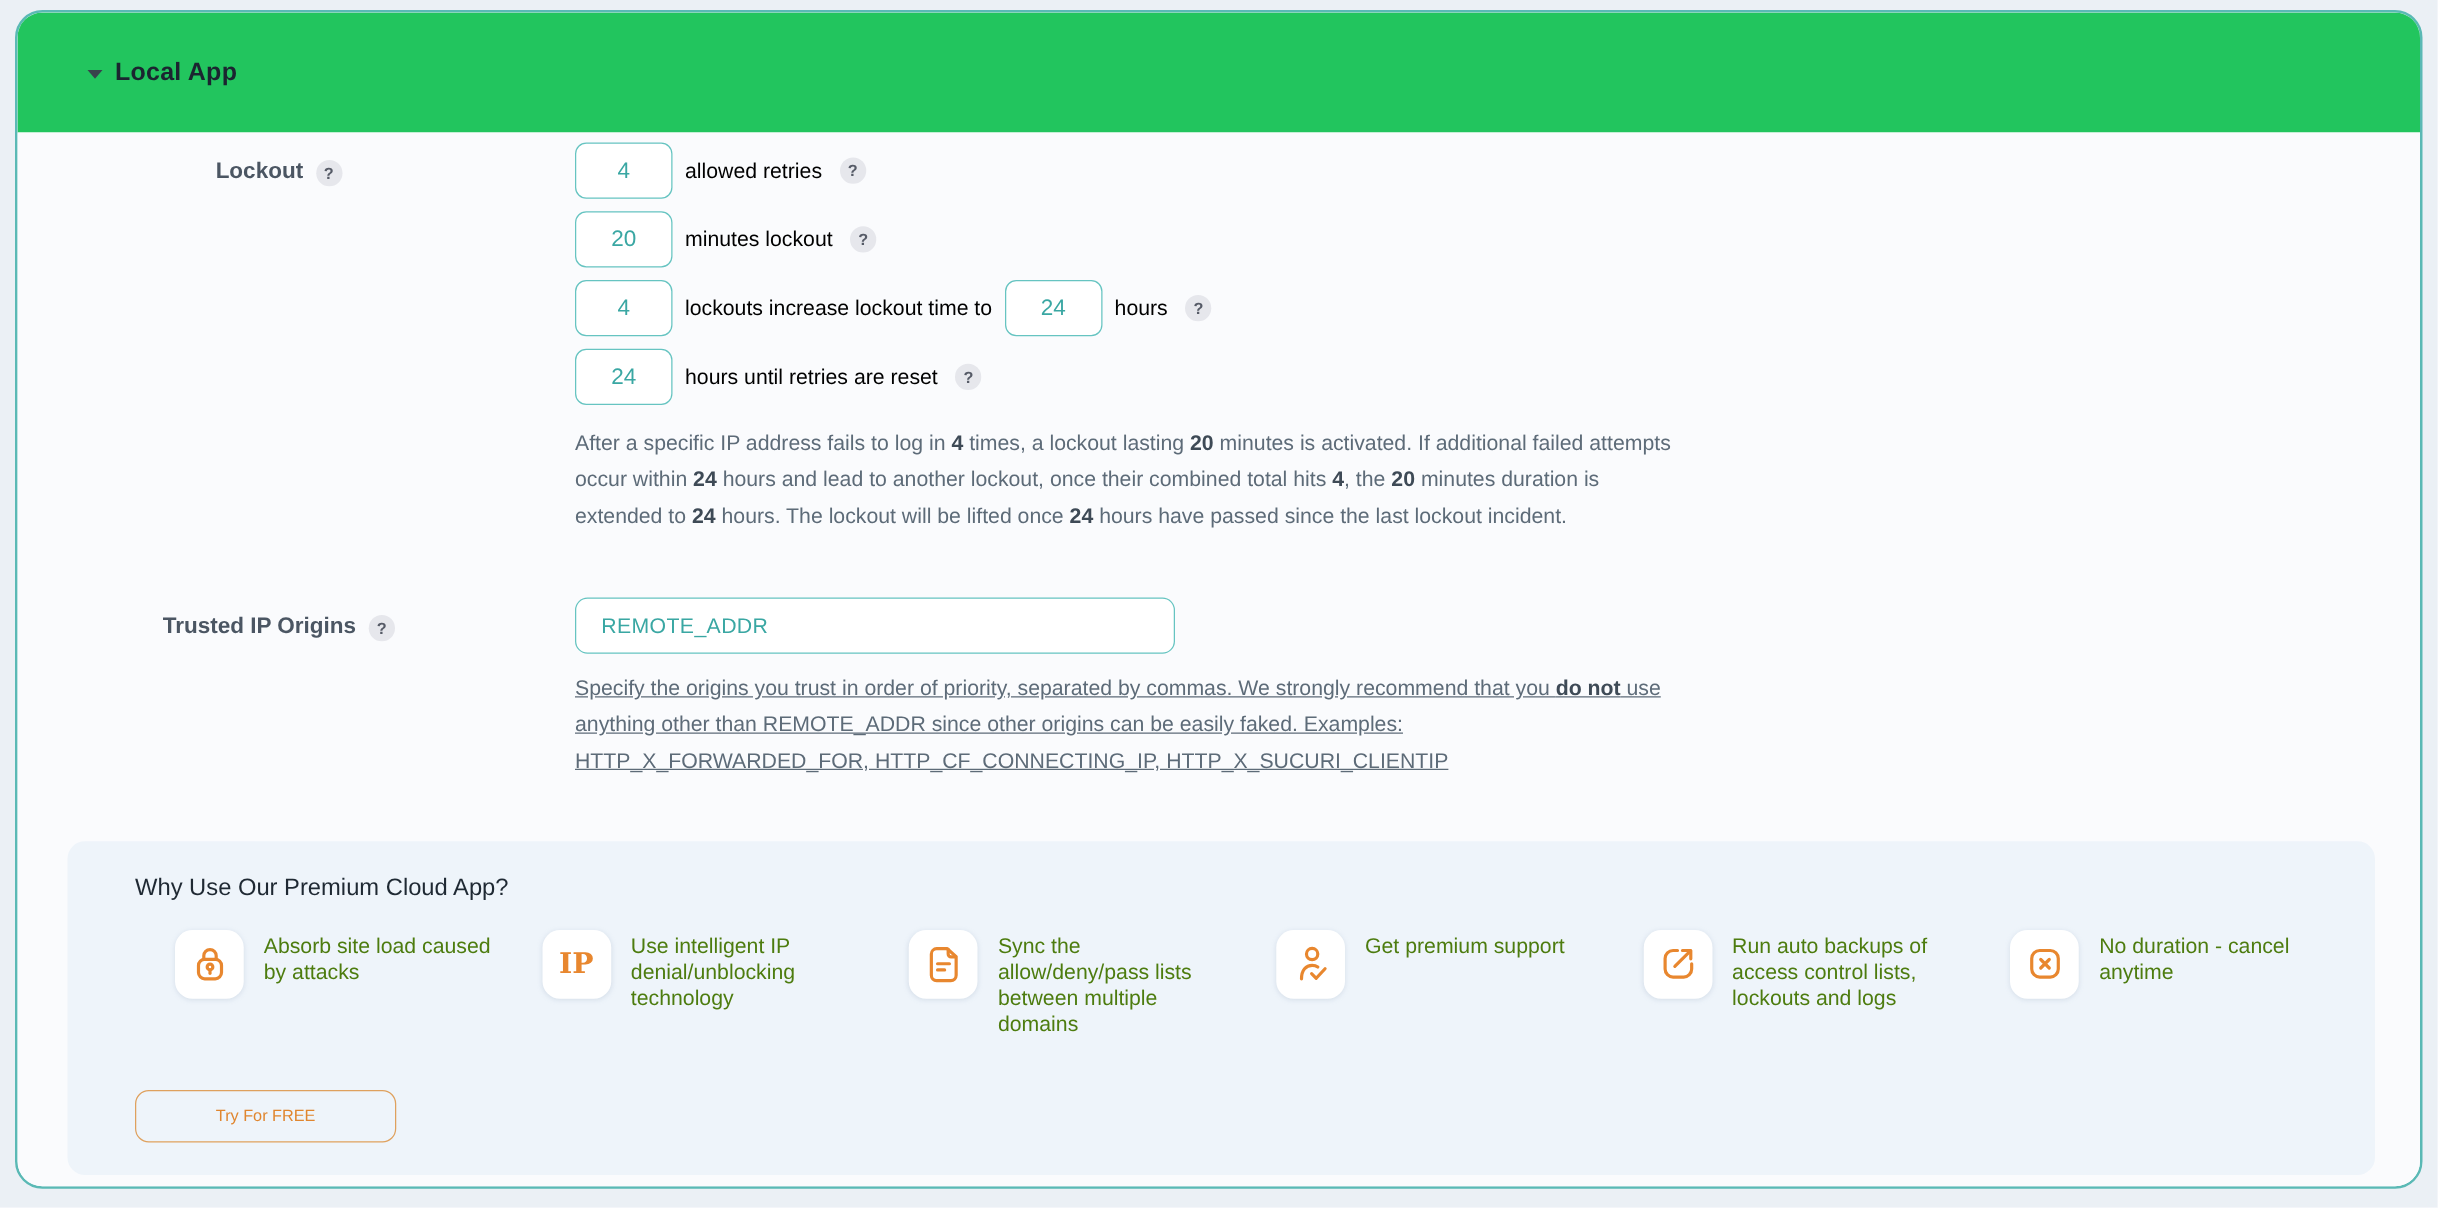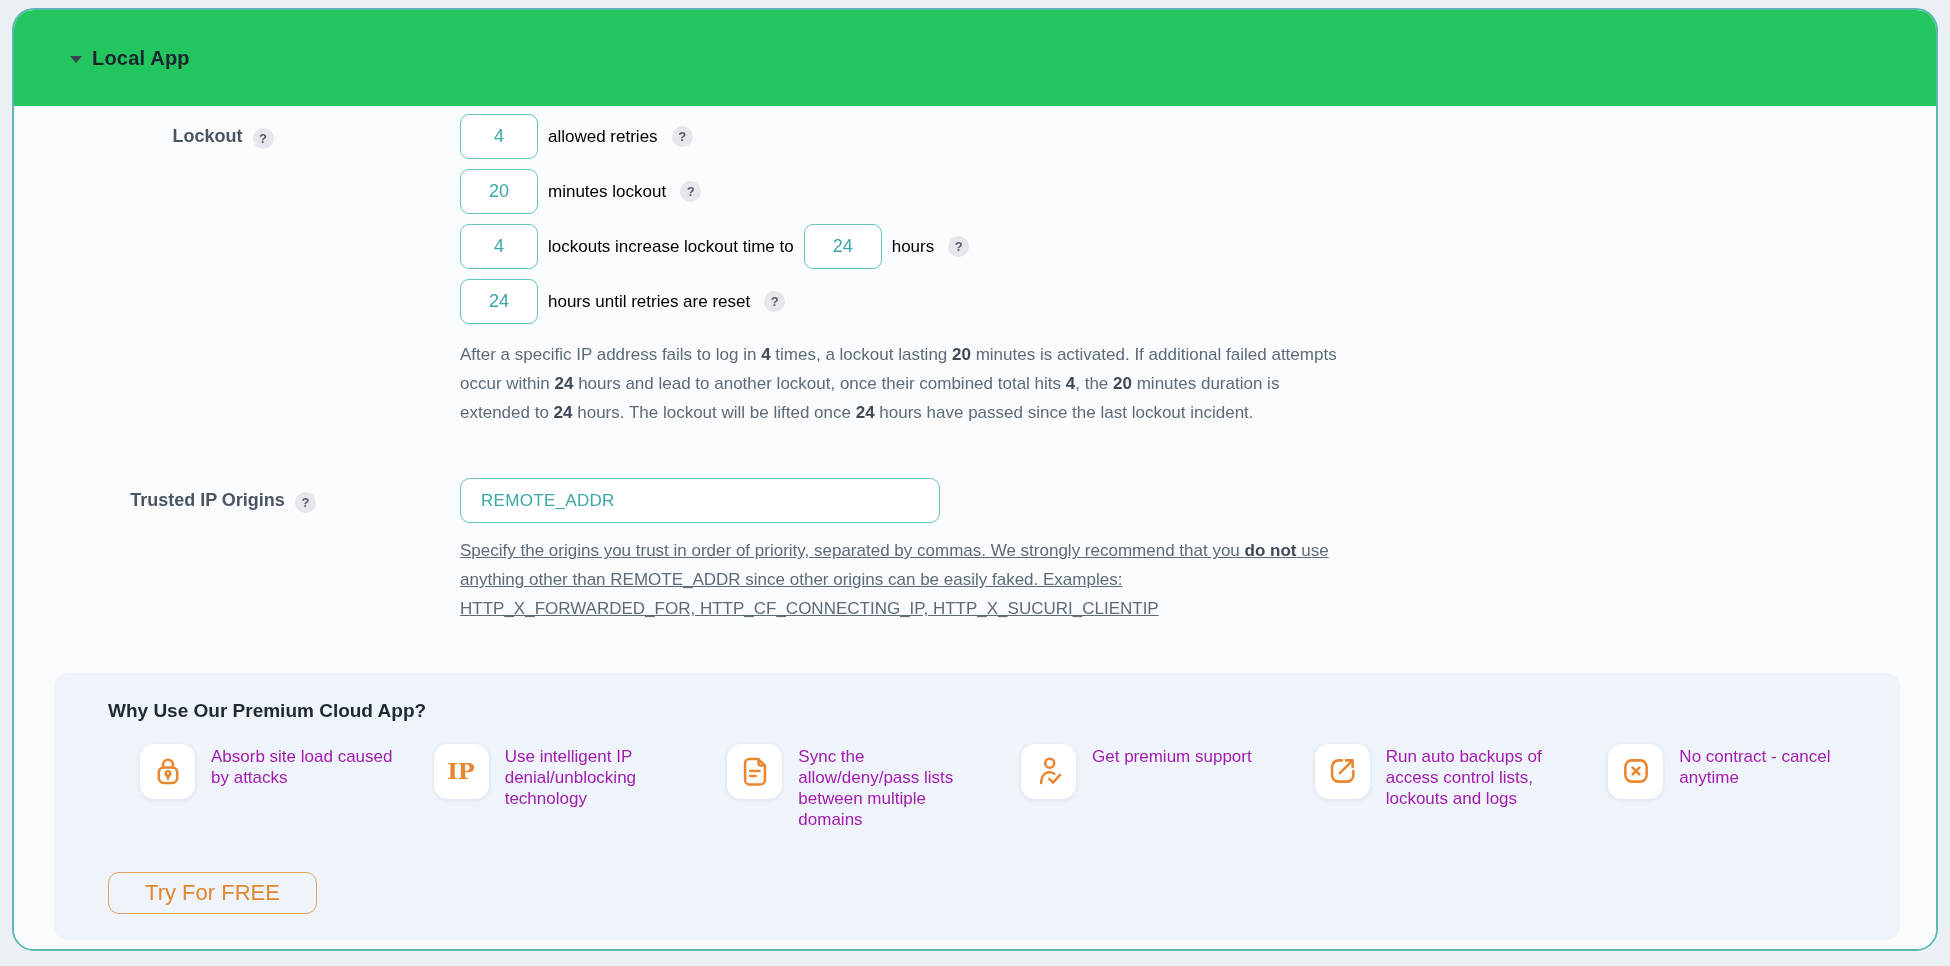--- a/index.html
+++ b/index.html
@@ -81,37 +81,37 @@
     font-family: "Liberation Sans", sans-serif;
     outline: none; letter-spacing: .3px;
   }
   .desc-tight { margin-top: 14px; text-decoration: underline; }
   .premium {
     margin: 32px 36px 0 40px;
     background: #eef4fa;
     border-radius: 14px;
     padding: 27px 30px 26px 54px;
   }
-  .premium-title { font-size: 19px; font-weight: bold; color: #1f2933; }
+  .premium-title { font-size: 19px; font-weight: normal; color: #1f2933; }
   .features { display: flex; margin-top: 22px; }
   .feature { flex: 1; display: flex; align-items: flex-start; gap: 16px; padding-right: 8px; }
   .tile {
     width: 55px; height: 55px; border-radius: 14px;
     background: #ffffff; flex: none;
     box-shadow: 0 1px 4px rgba(150,170,195,.28);
     display: flex; align-items: center; justify-content: center; margin-left: 32px;
   }
-  .feature-text { font-size: 17px; line-height: 21px; color: #a21caf; max-width: 205px; padding-top: 2px; }
+  .feature-text { font-size: 17px; line-height: 21px; color: #4d7c0f; max-width: 205px; padding-top: 2px; }
   .feature:nth-child(3) .feature-text { max-width: 172px; }
   .cta-button {
     display: block; margin-top: 42px;
     width: 209px; height: 42px;
     background: transparent;
     border: 1.5px solid #dfa15e; border-radius: 11px;
-    color: #e0862f; font-size: 22px;
+    color: #e0862f; font-size: 13px;
     font-family: "Liberation Sans", sans-serif;
     cursor: pointer;
   }
   svg.icon { stroke: #e8872f; fill: none; stroke-width: 1.8; stroke-linecap: round; stroke-linejoin: round; }
 </style>
 </head>
 <body>
 
 <div class="card">
 
@@ -230,21 +230,21 @@
           <span class="feature-text">Run auto backups of access control lists, lockouts and logs</span>
         </div>
 
         <div class="feature">
           <span class="tile">
             <svg class="icon" width="34" height="34" viewBox="0 0 24 24">
               <rect x="4.5" y="4.5" width="15" height="15" rx="4.5"></rect>
               <path d="M9.6 9.6 l4.8 4.8 M14.4 9.6 l-4.8 4.8"></path>
             </svg>
           </span>
-          <span class="feature-text">No contract - cancel anytime</span>
+          <span class="feature-text">No duration - cancel anytime</span>
         </div>
 
       </div>
 
       <button class="cta-button">Try For FREE</button>
     </div>
 
   </div>
 </div>
 

